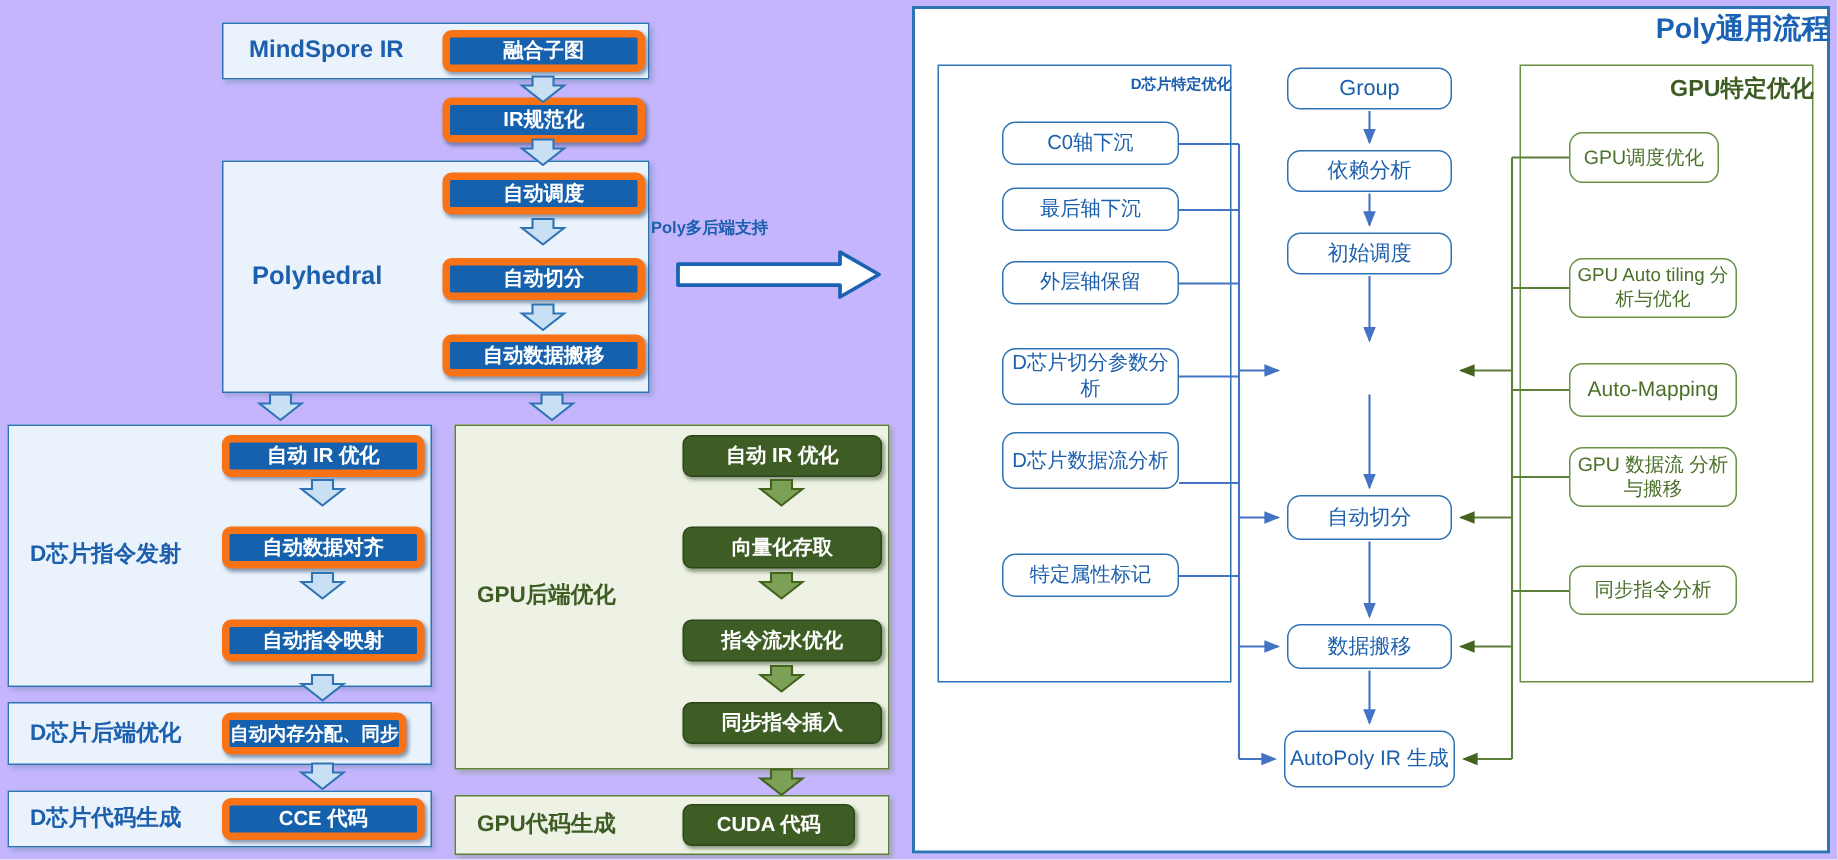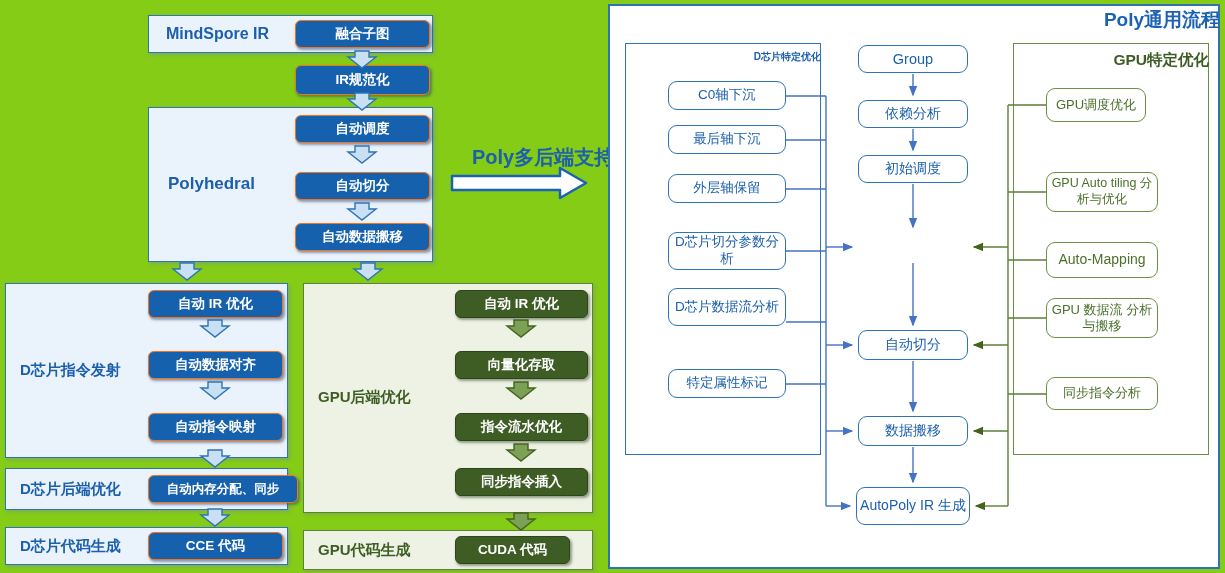--- a/index.html
+++ b/index.html
@@ -1,25 +1,25 @@
 <!DOCTYPE html>
 <html><head>
 <meta charset="utf-8">
 <style>
   html,body{margin:0;padding:0;background:#fff;}
-  .canvas{position:relative;width:1225px;height:573px;background:#84cc16;
+  .canvas{position:relative;width:1225px;height:573px;background:#c4b5fd;
           font-family:"Liberation Sans","DejaVu Sans",sans-serif;overflow:hidden;}
   .overlay{position:absolute;left:0;top:0;pointer-events:none;}
   .panel-blue{position:absolute;background:#EAF2FB;border:1.6px solid #2E74B5;
               box-shadow:2px 2px 3px rgba(110,140,175,.45);box-sizing:border-box;}
   .panel-green{position:absolute;background:#EDF2E4;border:1.5px solid #5E8038;
                box-shadow:2px 2px 3px rgba(120,140,100,.4);box-sizing:border-box;}
   .btn-blue{position:absolute;display:flex;align-items:center;justify-content:center;
             background:#1561AD;color:#fff;font-weight:700;font-size:13.5px;
-            border:1px solid #f97316;border-radius:6px;text-align:right;
+            border:5px solid #f97316;border-radius:6px;text-align:right;
             box-shadow:1.5px 2px 2.5px rgba(40,70,110,.5);box-sizing:border-box;}
   .btn-green{position:absolute;display:flex;align-items:center;justify-content:center;
              background:#3E5D25;color:#fff;font-weight:700;font-size:13.5px;
              border:1px solid #2C451A;border-radius:6px;text-align:center;
              box-shadow:1.5px 2px 2.5px rgba(55,75,40,.5);box-sizing:border-box;}
   .lbl-blue{position:absolute;color:#1C5FAD;font-weight:700;line-height:1;white-space:nowrap;}
   .lbl-green{position:absolute;color:#3E5D25;font-weight:700;line-height:1;white-space:nowrap;}
   .rpanel{position:absolute;background:#fff;border:2px solid #2E74B5;box-sizing:border-box;}
   .colbox-blue{position:absolute;background:#fff;border:1.5px solid #2E74B5;box-sizing:border-box;}
   .colbox-green{position:absolute;background:#fff;border:1.5px solid #6A8F43;box-sizing:border-box;}
@@ -48,31 +48,31 @@
   <div class="panel-green" style="left:303px;top:283px;width:290px;height:230px"></div>
   <div class="panel-green" style="left:303px;top:530px;width:290px;height:40px"></div>
 
   <span class="lbl-blue" style="left:166px;top:26px;font-size:16px">MindSpore IR</span>
   <span class="lbl-blue" style="left:168px;top:175px;font-size:17px">Polyhedral</span>
   <span class="lbl-blue" style="left:20px;top:362px;font-size:15px">D芯片指令发射</span>
   <span class="lbl-blue" style="left:20px;top:481px;font-size:15px">D芯片后端优化</span>
   <span class="lbl-blue" style="left:20px;top:538px;font-size:15px">D芯片代码生成</span>
   <span class="lbl-green" style="left:318px;top:389px;font-size:15px">GPU后端优化</span>
   <span class="lbl-green" style="left:318px;top:542px;font-size:15px">GPU代码生成</span>
-  <span class="lbl-blue" style="left:472px;top:147px;font-size:20px">Poly多后端支持</span>
+  <span class="lbl-blue" style="left:434px;top:147px;font-size:11px">Poly多后端支持</span>
 
   <div class="btn-blue" style="left:295px;top:20px;width:135px;height:28px">融合子图</div>
   <div class="btn-blue" style="left:295px;top:65px;width:135px;height:30px">IR规范化</div>
   <div class="btn-blue" style="left:295px;top:115px;width:135px;height:28px">自动调度</div>
   <div class="btn-blue" style="left:295px;top:172px;width:135px;height:28px">自动切分</div>
   <div class="btn-blue" style="left:295px;top:223px;width:135px;height:28px">自动数据搬移</div>
   <div class="btn-blue" style="left:148px;top:290px;width:135px;height:28px">自动 IR 优化</div>
   <div class="btn-blue" style="left:148px;top:351px;width:135px;height:28px">自动数据对齐</div>
   <div class="btn-blue" style="left:148px;top:413px;width:135px;height:28px">自动指令映射</div>
-  <div class="btn-blue" style="left:148px;top:475px;width:150px;height:28px;font-size:12.5px">自动内存分配、同步</div>
+  <div class="btn-blue" style="left:148px;top:475px;width:123px;height:28px;font-size:12.5px">自动内存分配、同步</div>
   <div class="btn-blue" style="left:148px;top:532px;width:135px;height:28px">CCE 代码</div>
   <div class="btn-green" style="left:455px;top:290px;width:133px;height:28px">自动 IR 优化</div>
   <div class="btn-green" style="left:455px;top:351px;width:133px;height:28px">向量化存取</div>
   <div class="btn-green" style="left:455px;top:413px;width:133px;height:28px">指令流水优化</div>
   <div class="btn-green" style="left:455px;top:468px;width:133px;height:28px">同步指令插入</div>
   <div class="btn-green" style="left:455px;top:536px;width:115px;height:28px">CUDA 代码</div>
 
   <div class="rpanel" style="left:608px;top:4px;width:612px;height:565px"></div>
   <div class="ctitle" style="left:608px;top:10px;width:612px;font-size:19px;color:#1B62B5">Poly通用流程</div>
 

